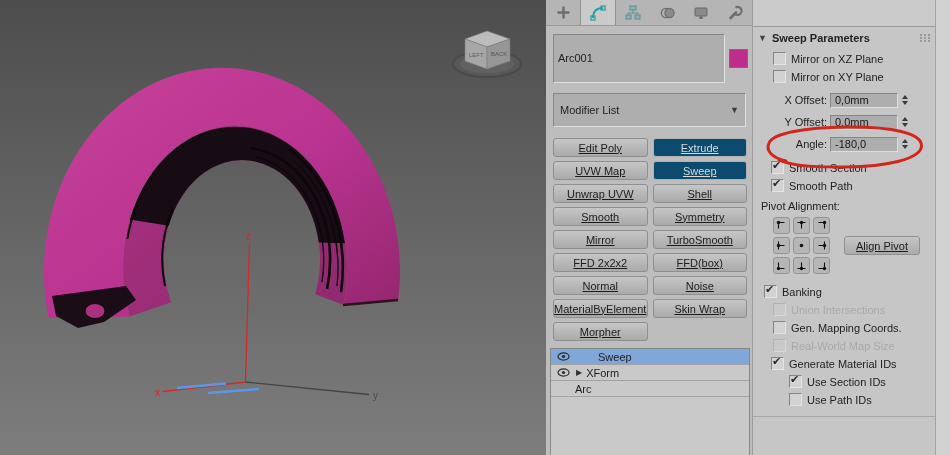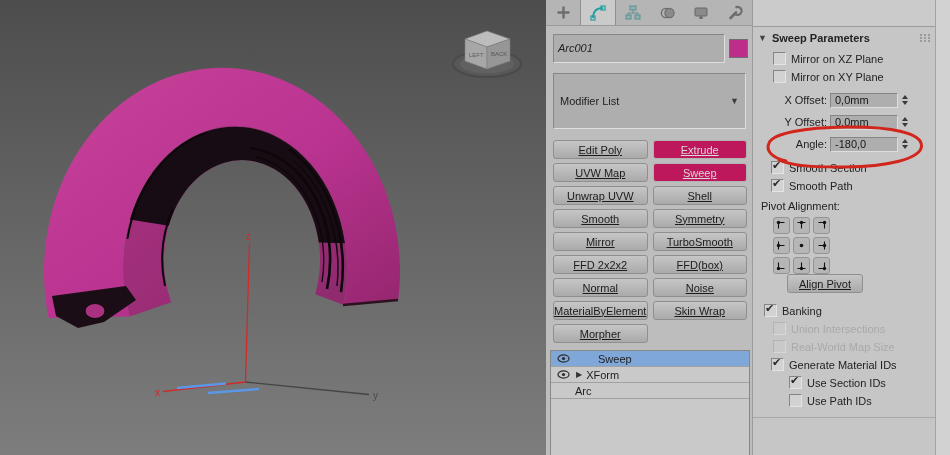--- a/index.html
+++ b/index.html
@@ -8,31 +8,31 @@
          background:#bdbdbd;user-select:none;}
   
   #viewport{position:absolute;left:0;top:0;width:546px;height:455px;
             background:linear-gradient(#4d4d4d,#6a6a6a 60%,#7d7d7d);}
   #viewport svg{display:block}
   
   .sunken{background:#aeaeae;border:1px solid;border-color:#868686 #dedede #dedede #868686;}
   .btn{height:17px;display:flex;align-items:center;justify-content:center;
        background:linear-gradient(#c6c6c6,#aaaaaa);border:1px solid #8f8f8f;border-radius:3px;
        color:#1c1c1c;cursor:pointer;white-space:nowrap;overflow:hidden;text-decoration:underline;}
-  .btn.disabled{background:#be185d;border-color:#b2b2b2;color:#dadada;cursor:default;}
+  .btn.disabled{background:#0c4a6e;border-color:#b2b2b2;color:#dadada;cursor:default;}
   
   #leftcol{position:absolute;left:546px;top:0;width:206px;height:455px;background:#bdbdbd;}
   #tabrow{height:25px;background:#b5b5b5;border-bottom:1px solid #9b9b9b;display:flex;align-items:stretch;}
   .tab{width:34px;display:flex;align-items:center;justify-content:center;cursor:pointer;}
   .tab.active{background:#cacaca;border-left:1px solid #8f8f8f;border-right:1px solid #8f8f8f;}
   .namerow{display:flex;align-items:center;gap:4px;margin:8px 4px 0 7px;}
-  #objname{flex:1;height:15px;padding:6px 4px;line-height:15px;font-style:italic;}
+  #objname{flex:1;height:15px;padding:16px 4px;line-height:15px;}
   #swatch{width:17px;height:17px;border:1px solid #6f6f6f;cursor:pointer;}
   #modlist{display:flex;align-items:center;justify-content:space-between;
-           margin:10px 6px 0 7px;height:16px;padding:19px 6px;cursor:pointer;}
+           margin:10px 6px 0 7px;height:16px;padding:8px 6px;cursor:pointer;}
   #modlist .caret{color:#3c3c3c;font-size:9px;}
   #btngrid{display:grid;grid-template-columns:1fr 1fr;gap:4px 5px;margin:11px 5px 0 7px;}
   
   #stack{margin:7px 2px 0 4px;height:125px;background:#c9c9c9;border:1px solid #878787;overflow:hidden;}
   .srow{height:15px;display:flex;align-items:center;border-bottom:1px solid #a2a2a2;gap:4px;padding-left:6px;}
   .srow.sel{background:#7fa8d8;}
   .srow .lbl{margin-left:24px;}
   .srow .lbl.base{margin-left:18px;}
   .caret-r{font-size:8px;color:#333;margin-left:2px;}
   #stacktools{height:24px;margin-top:2px;border-top:1px solid #9c9c9c;display:flex;align-items:center;gap:7px;padding-left:7px;}
@@ -55,21 +55,21 @@
   .cbrow.dis .cb{border-color:#b3b3b3 #d8d8d8 #d8d8d8 #b3b3b3;background:#c9c9c9;}
   .cb.on::after{content:"✔";position:absolute;left:0px;top:-3px;font-size:11px;color:#2b2b2b;}
   .spinrow{display:flex;align-items:center;margin:6px 0 0 6px;height:16px;}
   .spinlabel{width:68px;text-align:right;margin-right:3px;color:#222;}
   .spinfield{width:62px;height:13px;line-height:13px;padding:0 0 0 4px;color:#161616;}
   .spinner{width:13px;height:16px;display:flex;flex-direction:column;align-items:center;justify-content:center;gap:2px;cursor:pointer;}
   .spinner b{width:0;height:0;border-left:3px solid transparent;border-right:3px solid transparent;}
   .spinner .up{border-bottom:4px solid #3a3a3a;}
   .spinner .dn{border-top:4px solid #3a3a3a;}
   .plabel{margin:8px 0 0 8px;color:#222;}
-  #pivotarea{display:flex;margin:5px 12px 0 20px;flex-direction:column;}
+  #pivotarea{display:flex;align-items:center;margin:5px 12px 0 20px;}
   #pivotgrid{display:grid;grid-template-columns:repeat(3,17px);grid-auto-rows:17px;gap:3px;}
   .pcell{background:#b6b6b6;border:1px solid #949494;border-radius:3px;display:flex;align-items:center;justify-content:center;cursor:pointer;}
   #alignpivot{width:74px;margin-left:14px;}
   #rightstrip{position:absolute;left:935px;top:0;width:15px;height:455px;background:#d2d2d2;border-left:1px solid #a2a2a2;}
   #rollbody{border-bottom:1px solid #a8a8a8;padding-bottom:10px;}
   
   #overlay{position:absolute;left:0;top:0;width:950px;height:455px;pointer-events:none;z-index:50;}
 </style>
 </head>
 <body>
@@ -390,20 +390,24 @@
       </div>
 
       <div class="cbrow" style="margin-top:11px;margin-left:11px;">
         <span class="cb on"></span>
         <span>Banking</span>
       </div>
       <div class="cbrow dis">
         <span class="cb"></span>
         <span>Union Intersections</span>
       </div>
+      <div class="cbrow">
+        <span class="cb"></span>
+        <span>Gen. Mapping Coords.</span>
+      </div>
       <div class="cbrow dis">
         <span class="cb"></span>
         <span>Real-World Map Size</span>
       </div>
       <div class="cbrow" style="margin-left:18px;">
         <span class="cb on"></span>
         <span>Generate Material IDs</span>
       </div>
       <div class="cbrow sub">
         <span class="cb on"></span>

